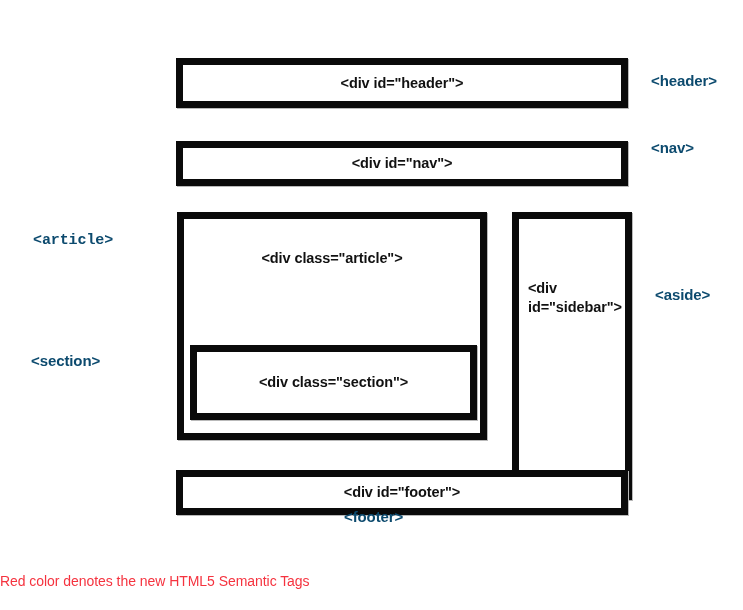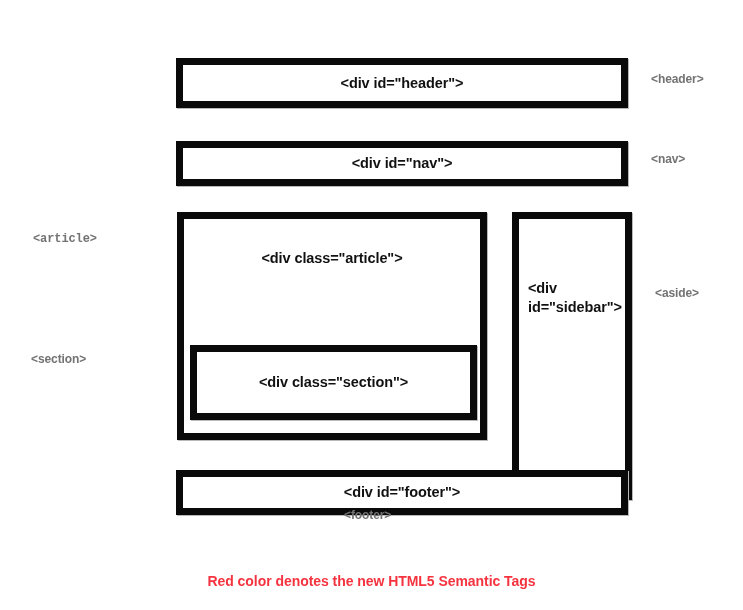--- a/index.html
+++ b/index.html
@@ -66,42 +66,41 @@
     top: 60px;
     text-align: left;
     line-height: 1.3;
   }
 
   #box-footer  { left: 176px; top: 470px; width: 452px; height: 45px; }
 
   
   .tag {
     position: absolute;
-    color: #737373;
-    font-size: 12px;
+    color: #0c4a6e;
+    font-size: 15px;
     font-weight: bold;
     white-space: nowrap;
     letter-spacing: -0.1px;
   }
   #tag-header  { left: 651px; top: 72px; }
-  #tag-nav     { left: 651px; top: 152px; }
+  #tag-nav     { left: 651px; top: 139px; }
   #tag-aside   { left: 655px; top: 286px; }
   #tag-article { left: 33px;  top: 232px; font-family: Liberation Mono, monospace; }
   #tag-section { left: 31px;  top: 352px; }
   #tag-footer  { left: 344px; top: 508px; }
 
   .caption {
     position: absolute;
     left: 0;
     right: 0;
     top: 573px;
-    text-align: center;
     color: #f5333f;
     font-size: 14px;
-    font-weight: bold;
+    font-weight: normal;
     letter-spacing: -0.05px;
   }
 </style>
 </head>
 <body>
 
 <div class="canvas">
 
   <div class="box" id="box-header">
     <span class="box-label">&lt;div id="header"&gt;</span>

